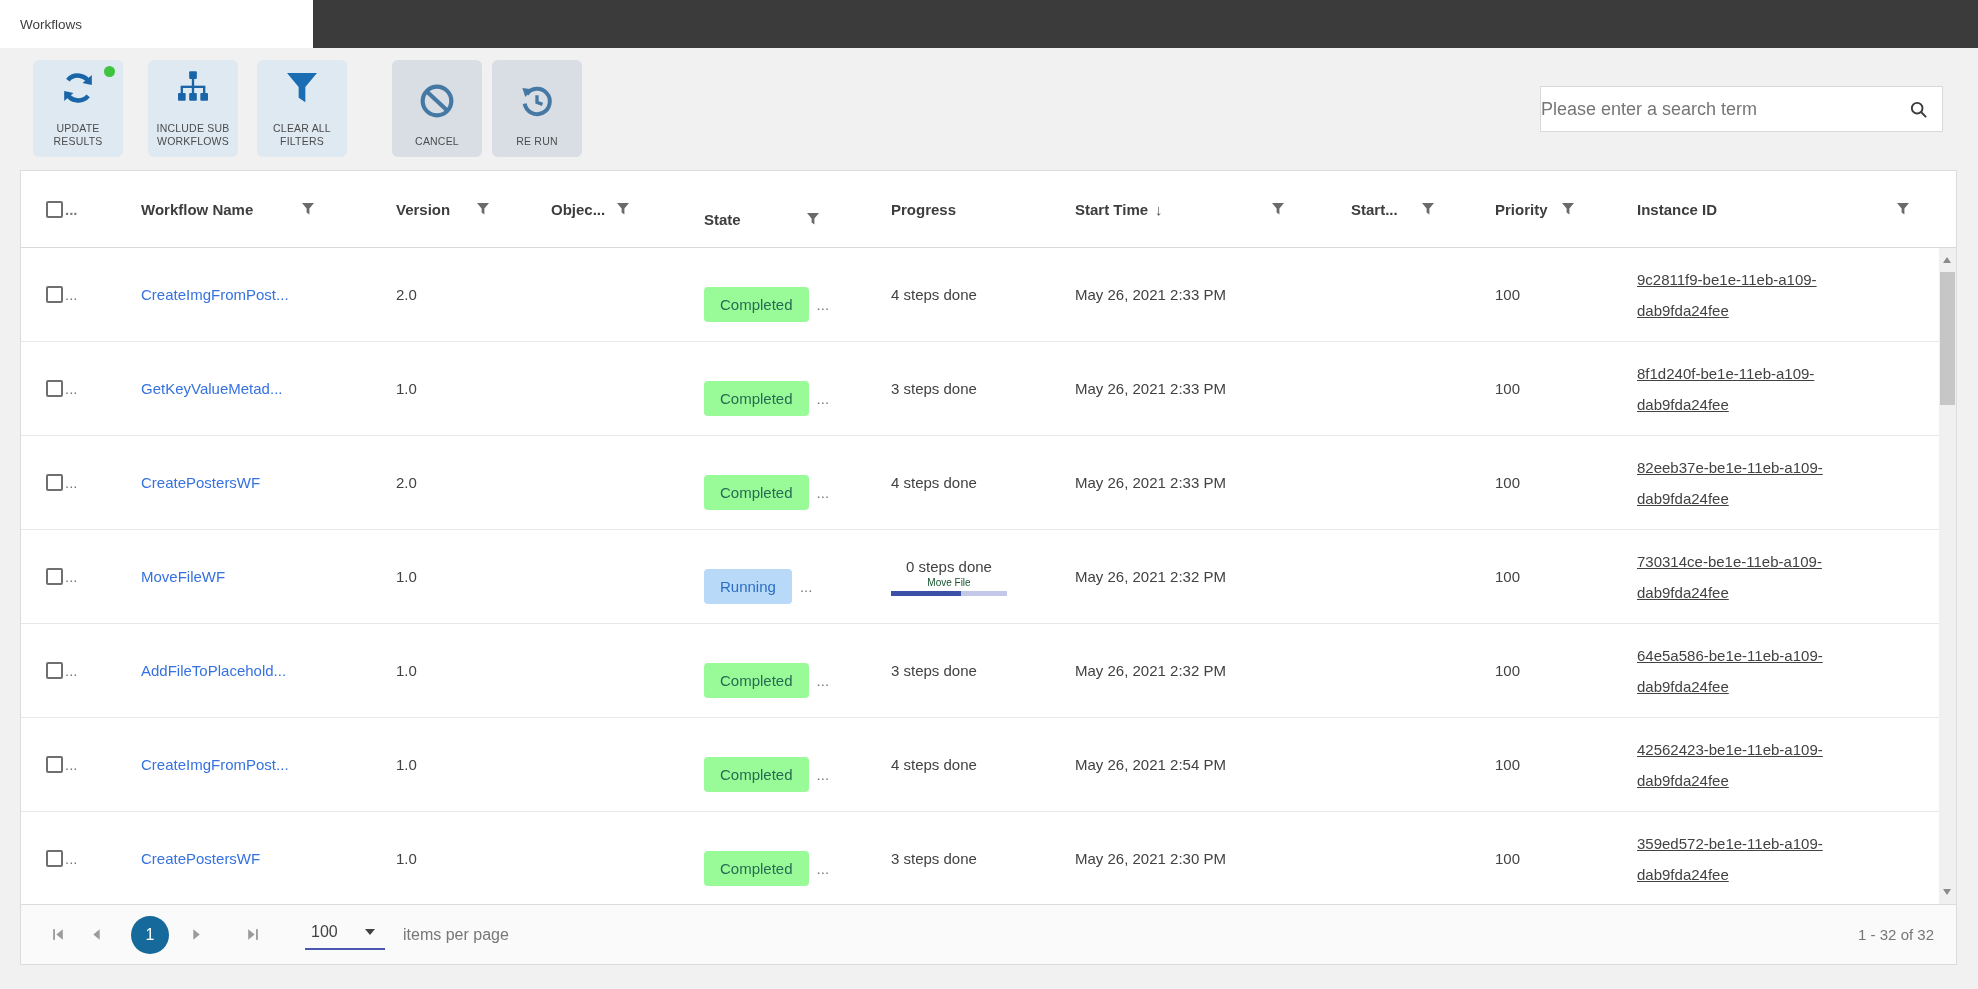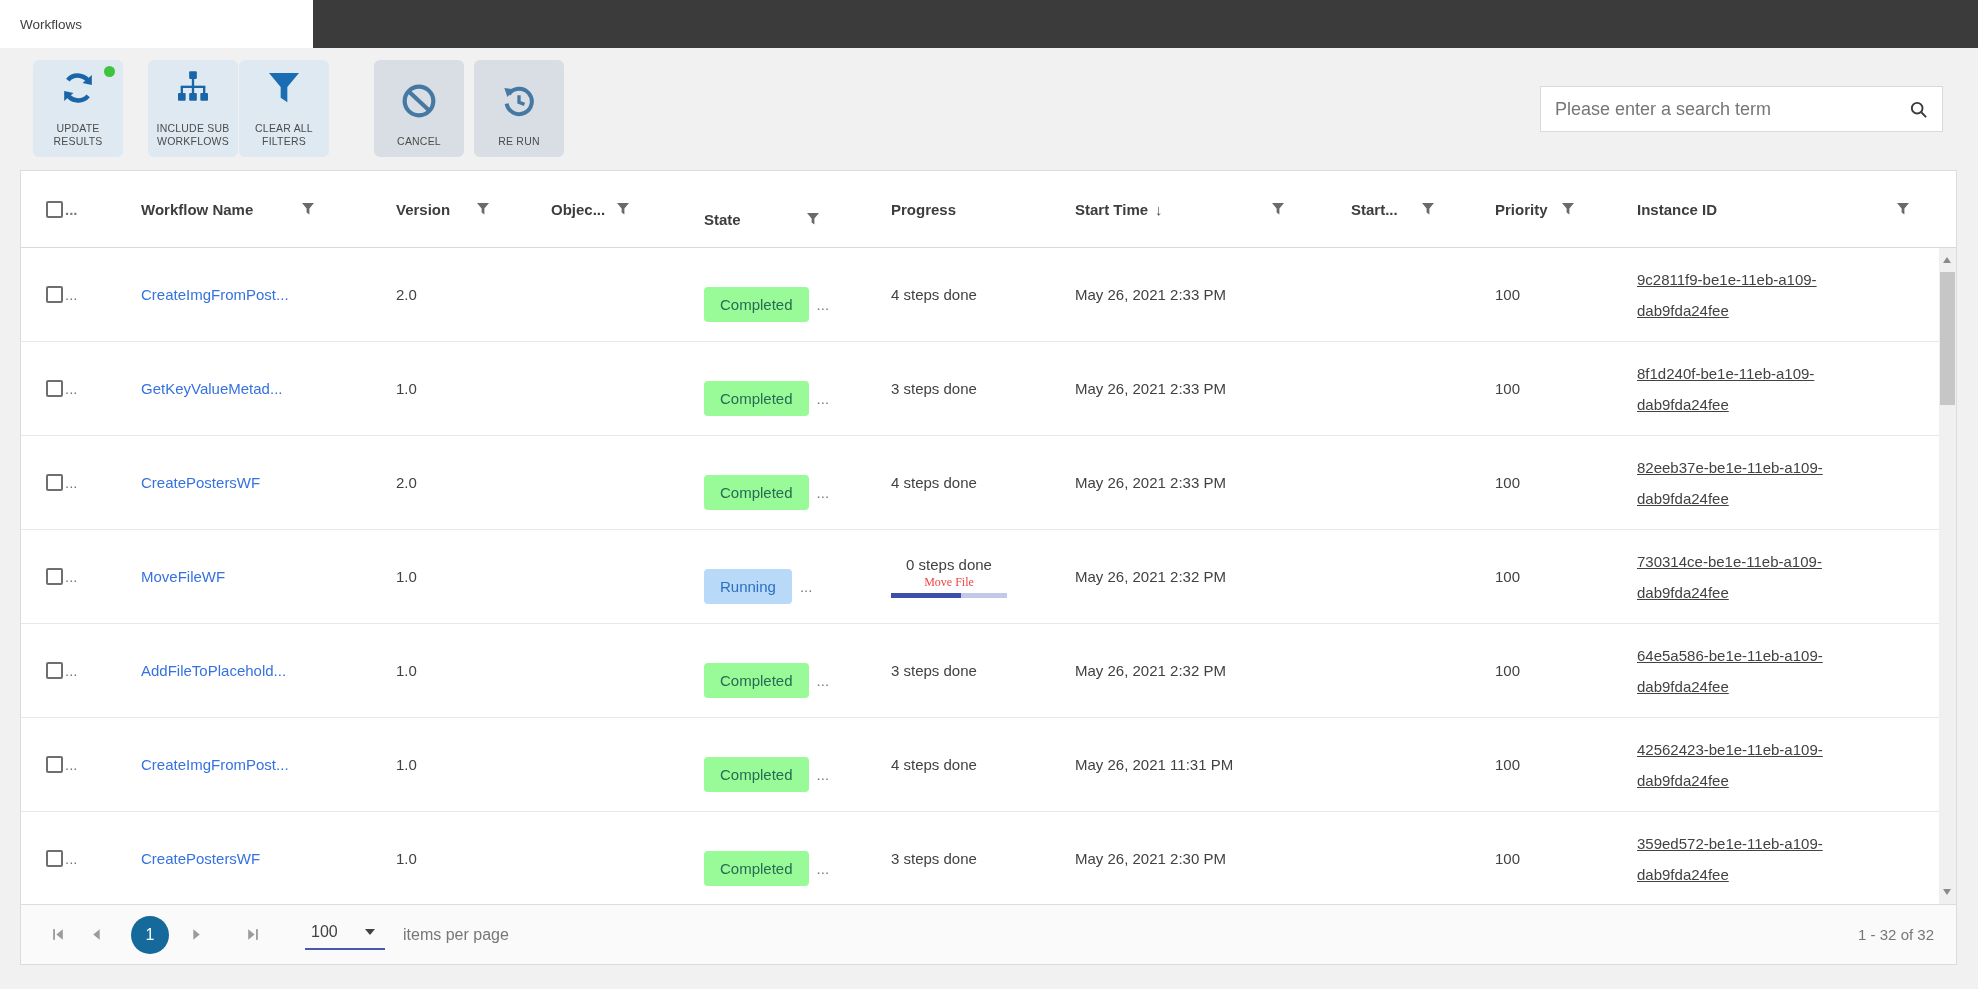--- a/index.html
+++ b/index.html
@@ -15,27 +15,27 @@
   .toolbar { position:relative; margin:12px 33px 0 33px; height:98px;
     display:flex; align-items:flex-start; }
   .tbtn { width:90px; height:97px; border-radius:6px; display:flex;
     flex-direction:column; align-items:center; justify-content:flex-end;
     padding-bottom:9px; position:relative; cursor:pointer;gap:7px; }
   .g1 { background:#dee9f2; }
   .g2 { background:#d9dee5; }
   .tbtn .ic { height:44px; display:flex; align-items:center; margin-bottom:5px; }
   .tbtn .lbl { font-size:10.5px; line-height:13px; text-align:center;
     color:#4c4c4c; letter-spacing:0.2px; }
-  .m25{margin-right:25px}.m5{margin-right:1px}.m45{margin-right:45px}.m10{margin-right:10px}
+  .m25{margin-right:25px}.m5{margin-right:19px}.m45{margin-right:45px}.m10{margin-right:10px}
   .dot { position:absolute; top:6px; right:8px; width:11px; height:11px;
     border-radius:50%; background:#3ec43e; }
   .searchbox { position:absolute; right:2px; top:26px; width:403px; height:46px;
     background:#fff; border:1px solid #d9d9d9; display:flex; align-items:center; }
   .searchbox input { flex:1; border:none; outline:none; font-size:18px;
-    padding-left:14px; color:#424242; font-family:"Liberation Sans",sans-serif; background:transparent;}
+    color:#424242; font-family:"Liberation Sans",sans-serif; background:transparent;}
   .searchbox input::placeholder { color:#767676; opacity:1; }
   .searchbox .sic { margin-right:14px; display:flex; }
 
   
   .grid { position:relative; margin:12px 21px 0 20px; background:#fff;
     border:1px solid #dcdcdc; height:795px; }
   .ghead { height:77px; display:flex; align-items:center;
     border-bottom:1px solid #d9d9d9; padding-right:17px; }
   .hcell { display:flex; align-items:center; font-weight:bold; font-size:15px;
     color:#3d3d3d; height:100%; cursor:pointer; }
@@ -56,21 +56,21 @@
     background:#fff; flex:0 0 auto; cursor:pointer; }
   .trunc { color:#7a7a7a; margin-left:2px; }
   .wflink { color:var(--link,#3672df); cursor:pointer; }
   .wflink-suffix { color:var(--link,#3672df); text-decoration:none; }
   .badge { padding:9px 16px; border-radius:4px; font-size:15px; white-space:nowrap; }
   .badge.completed { background:var(--completed-bg,#98fb98); color:var(--completed-text,#276b52); }
   .badge.running { background:var(--running-bg,#b9d9f8); color:var(--running-text,#2b6fc2); }
   .bdots { color:#7a7a7a; margin-left:8px; }
   .progcell { flex-direction:column; justify-content:center; align-items:flex-start; }
   .progwrap { display:flex; flex-direction:column; align-items:center; }
-  .ptask { font-size:12px; color:#ef4444; margin-top:2px;font-family:Liberation Serif, serif; }
+  .ptask { font-size:10px; color:#14532d; margin-top:2px; }
   .pbar { width:116px; height:5px; background:var(--progress-track,#c3c8e8); margin-top:3px; }
   .pfill { height:100%; background:var(--progress-fill,#3c50a8); }
   .instid { line-height:31px; font-size:15px;text-decoration:underline; }
 
   
   .vscroll { position:absolute; right:0; top:77px; bottom:60px; width:17px;
     background:#f0f0f0; }
   .sb-arrow { position:absolute; left:4px; width:0; height:0;
     border-left:4.5px solid transparent; border-right:4.5px solid transparent; cursor:pointer; }
   .sb-up { top:9px; border-bottom:6px solid #8a8a8a; }
@@ -435,21 +435,21 @@
     <div class="cell c-state">
       <span class="badge completed">Completed</span>
       <span class="bdots">...</span>
     </div>
     <div class="cell c-prog progcell">
       <div class="progwrap">
         <span>4 steps done</span>
 
       </div>
     </div>
-    <div class="cell c-time">May 26, 2021 11:31 PM</div>
+    <div class="cell c-time">May 26, 2021 2:54 PM</div>
     <div class="cell c-start"></div>
     <div class="cell c-pri">100</div>
     <div class="cell c-inst">
       <div class="instid">
         <div>42562423-be1e-11eb-a109-</div>
         <div>dab9fda24fee</div>
       </div>
     </div>
   </div>
 

